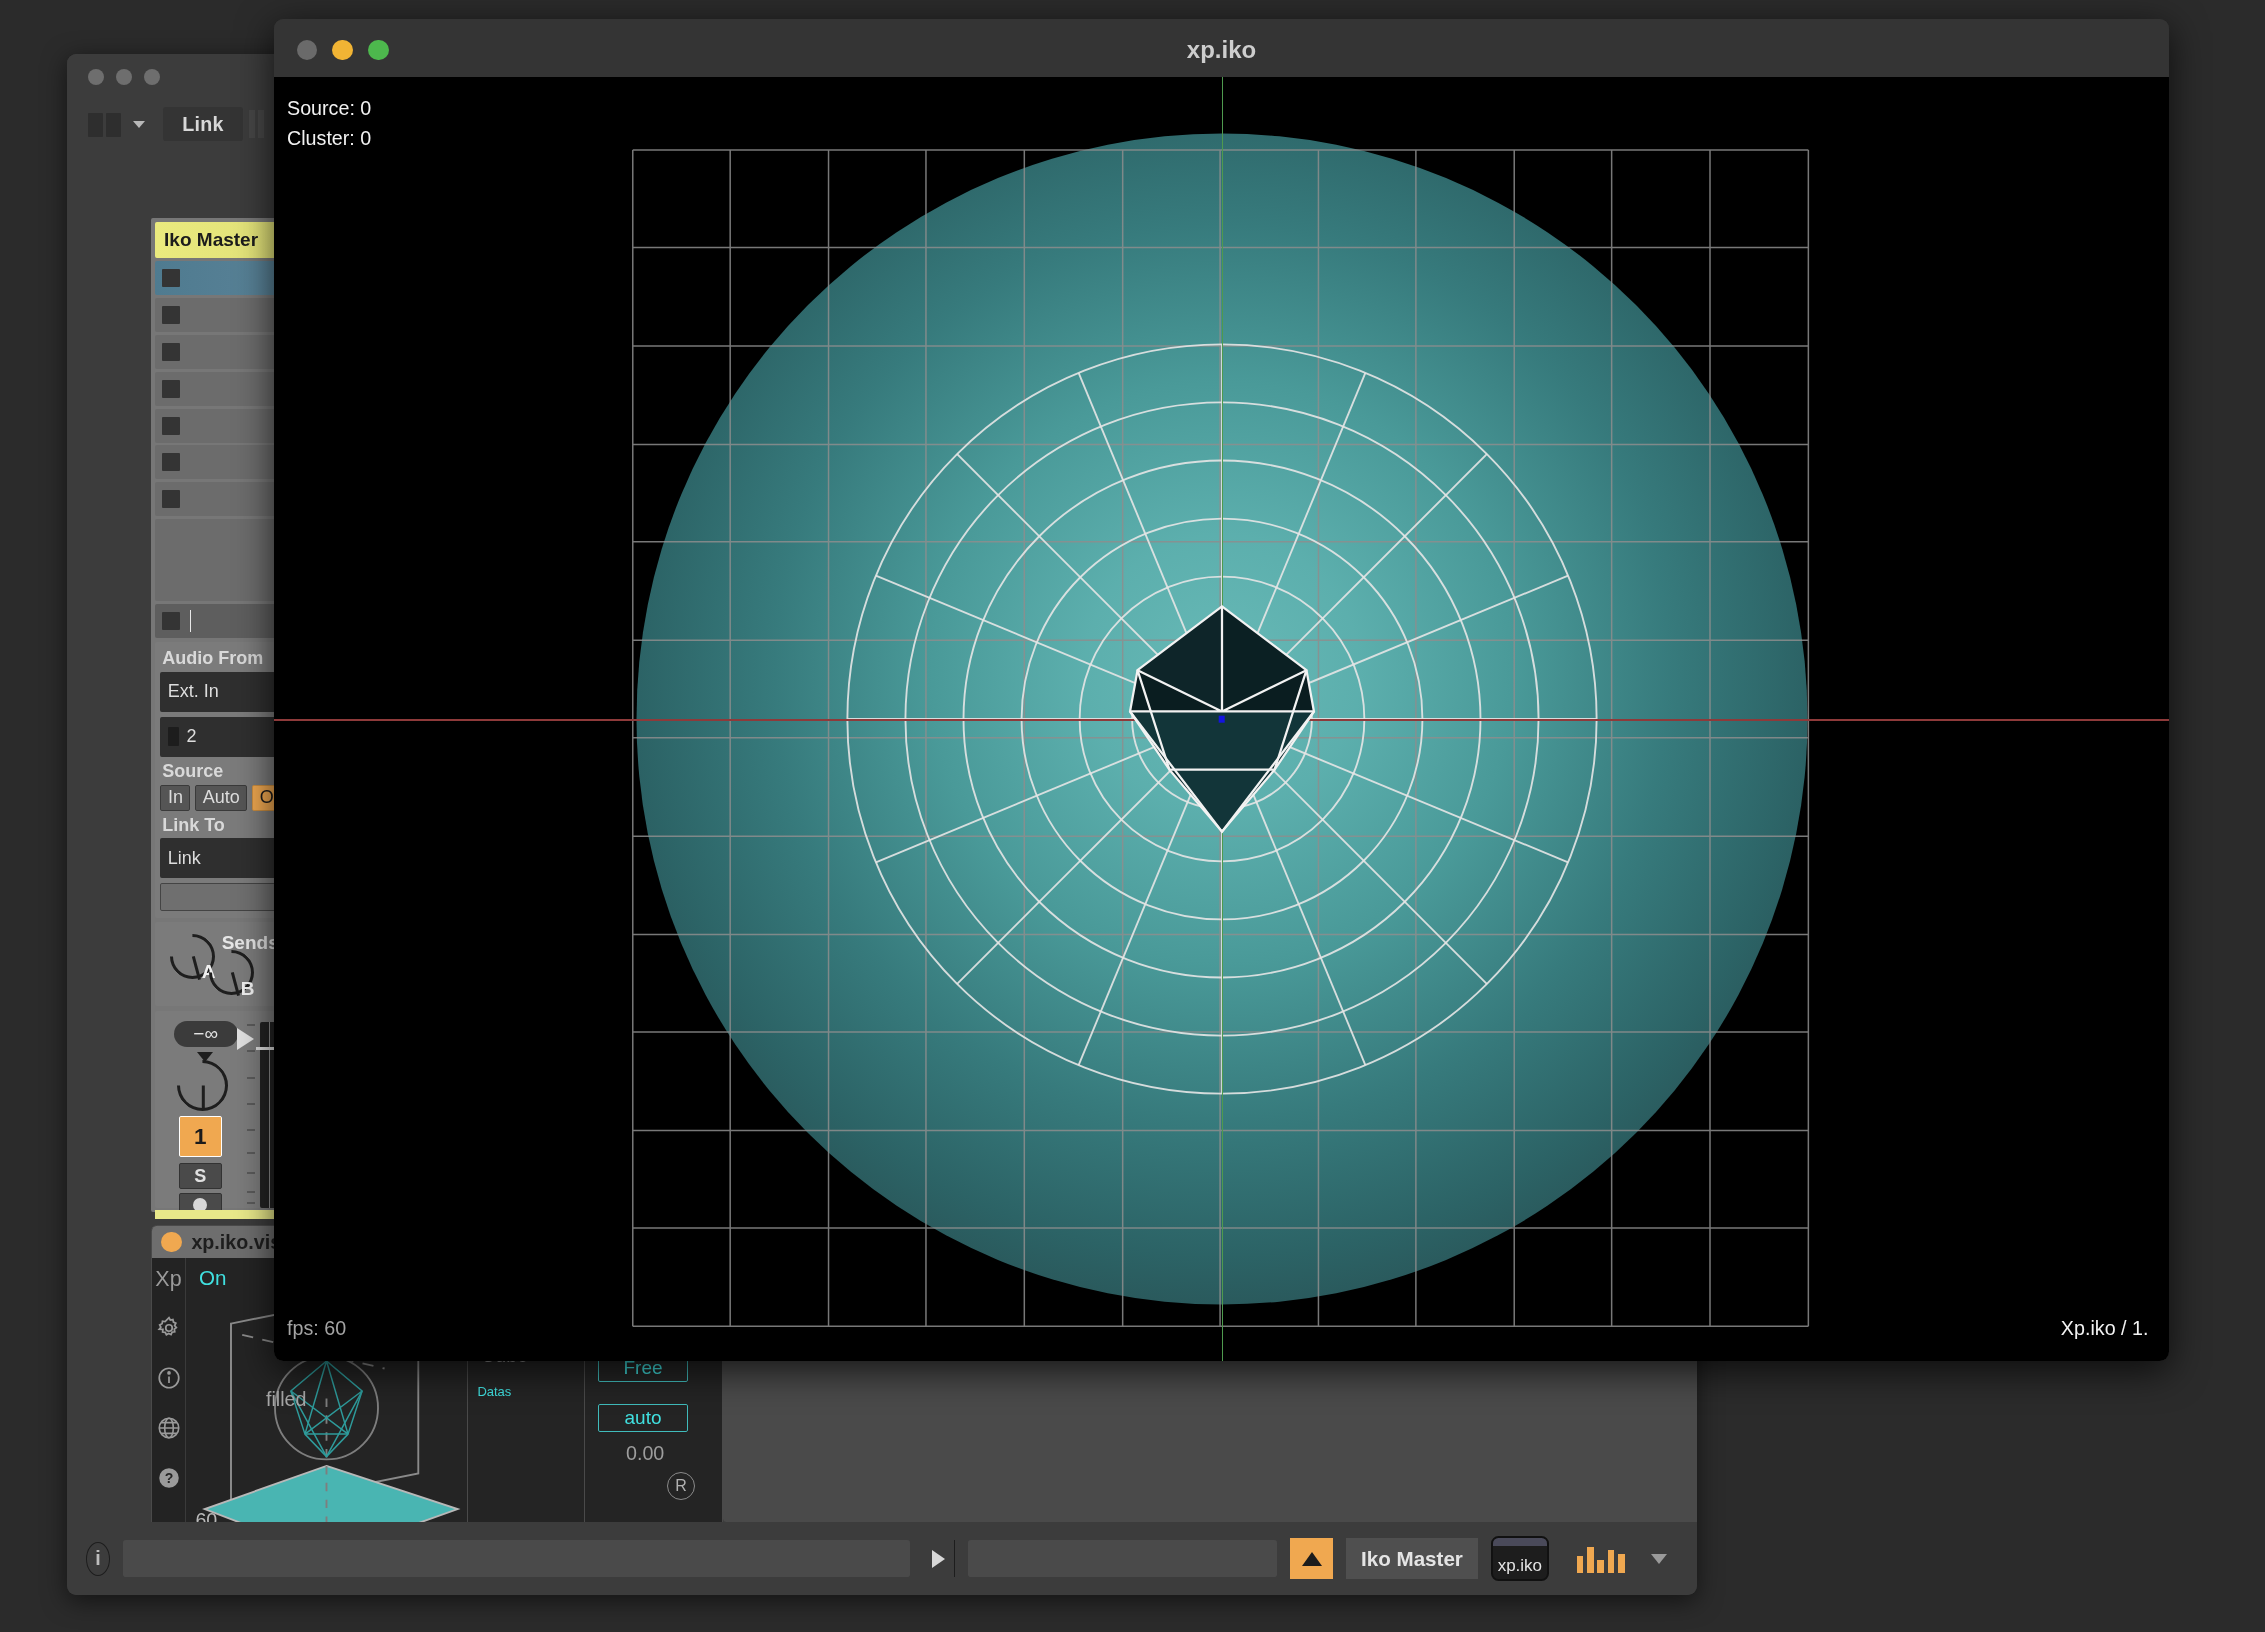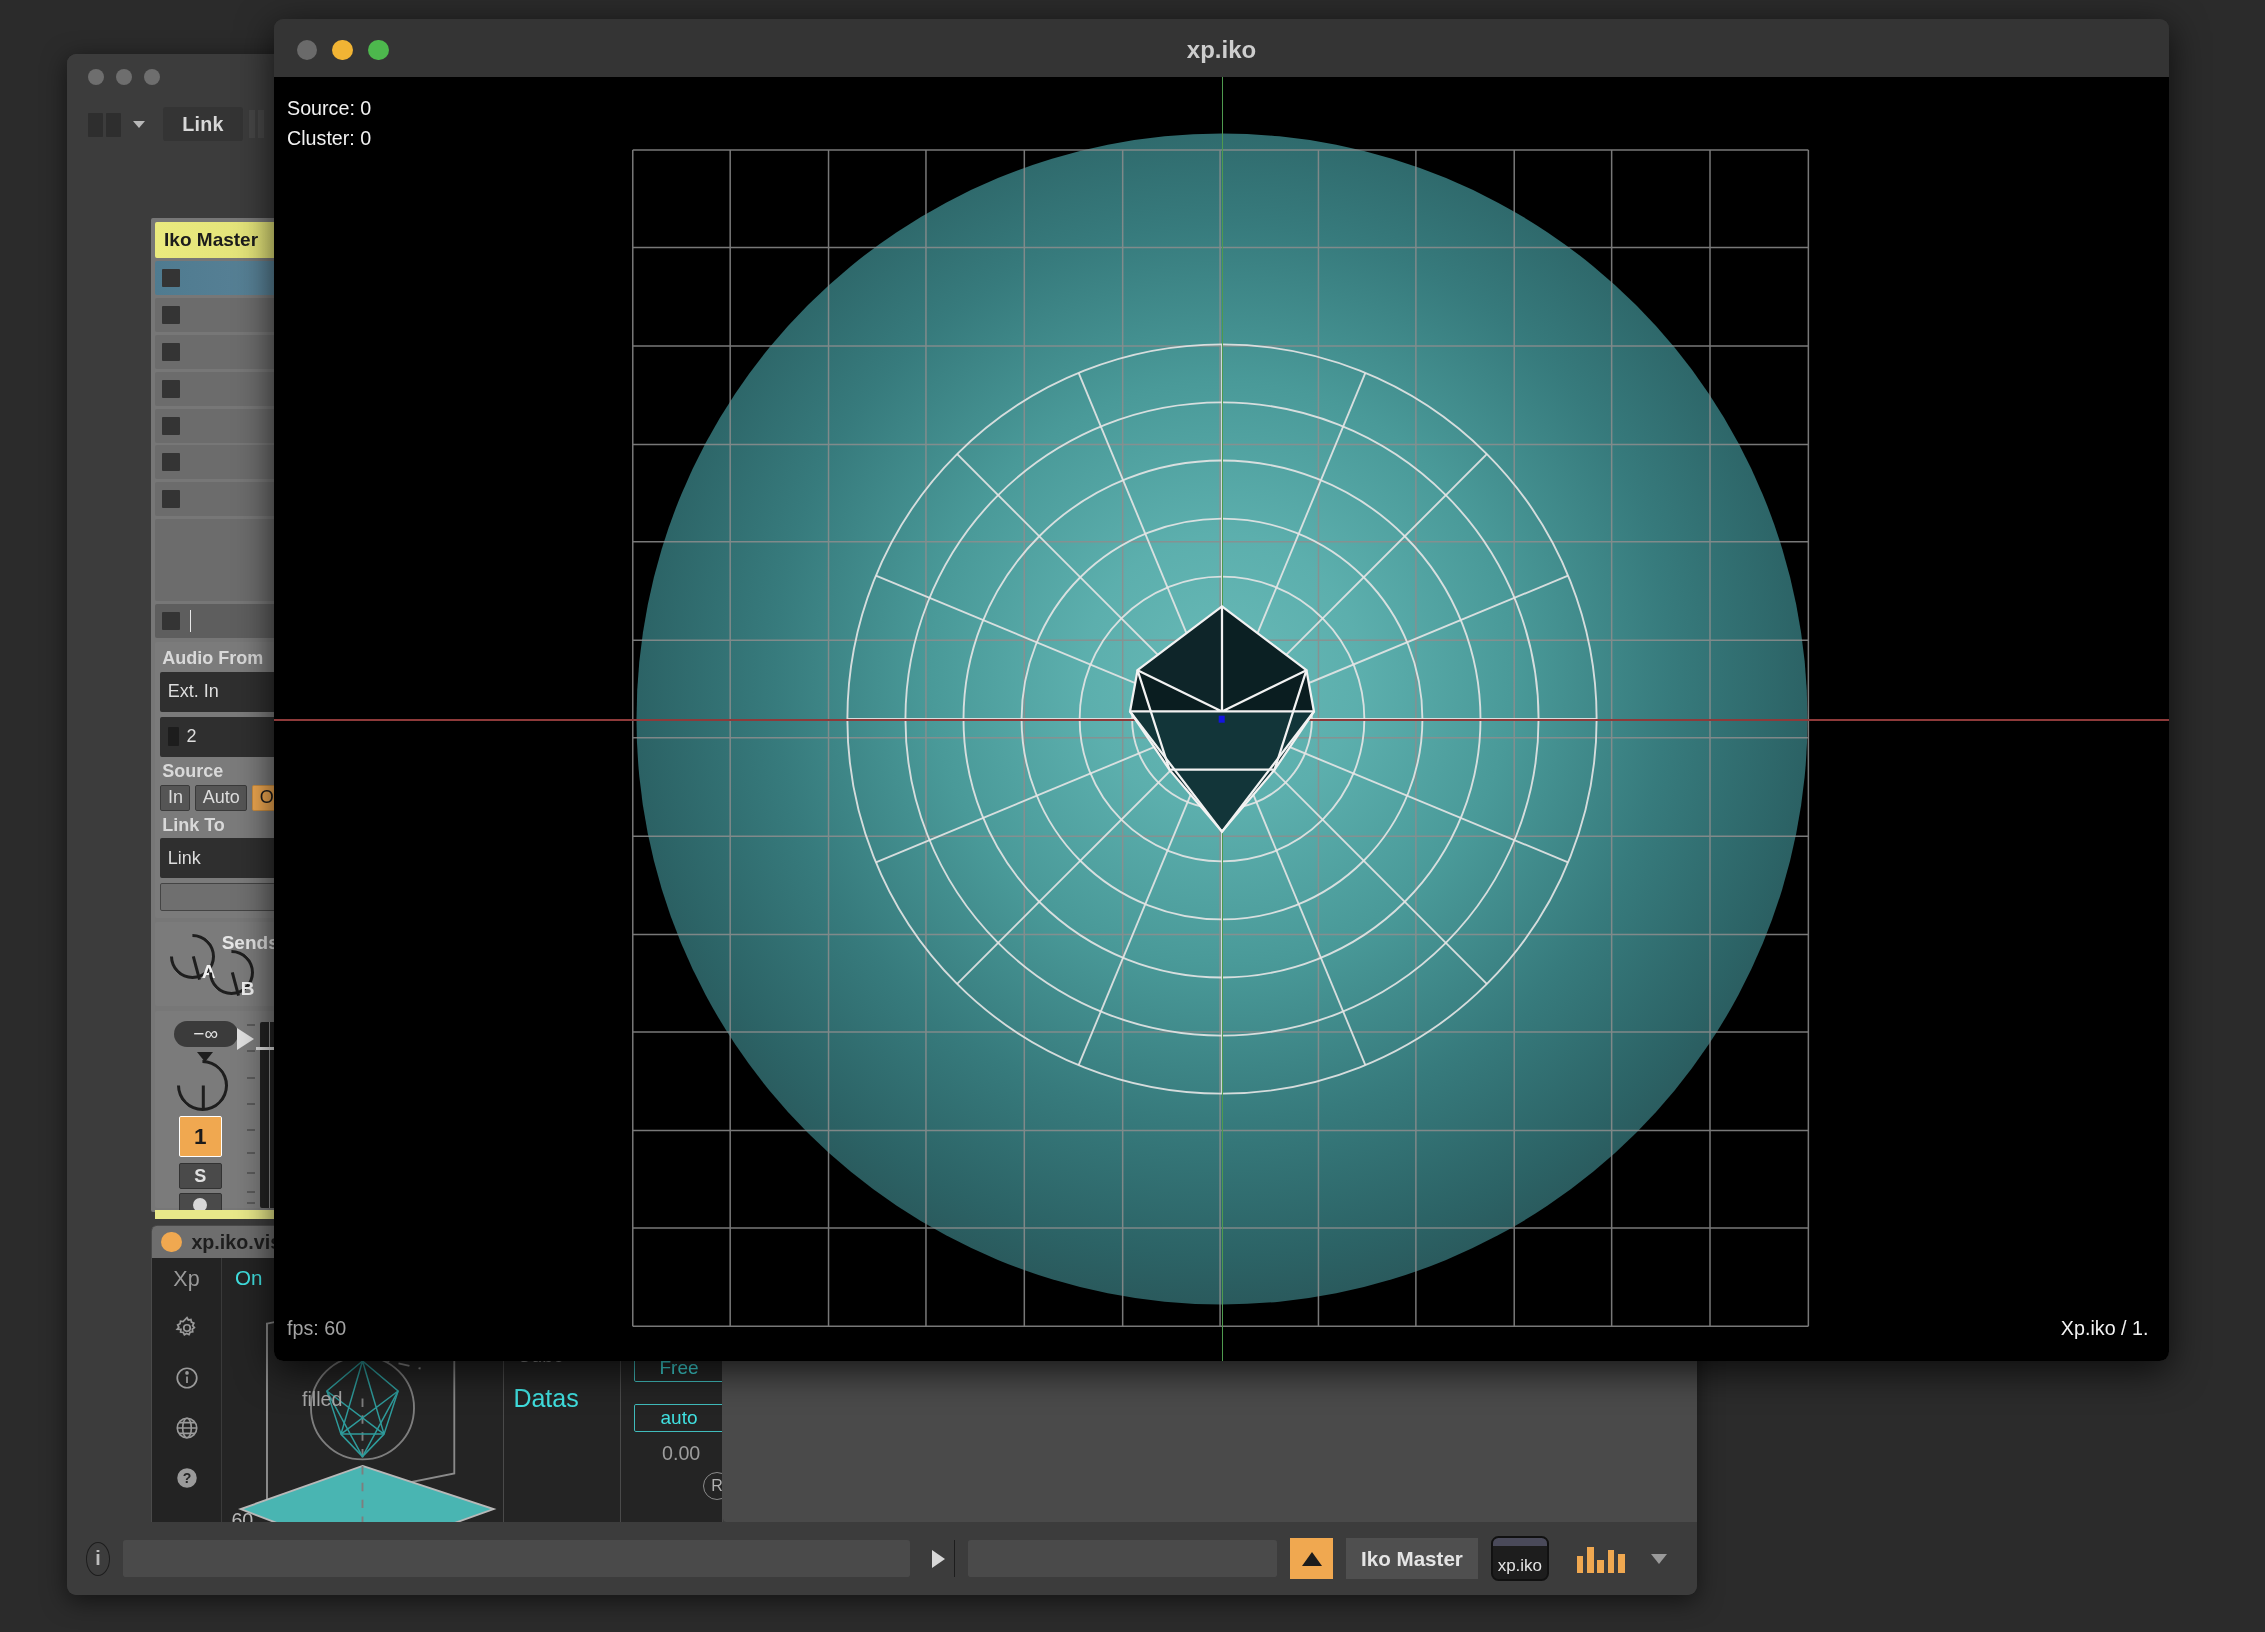--- a/index.html
+++ b/index.html
@@ -193,42 +193,42 @@
     overflow: hidden;
   }
   #device-header {
     height: 32px; background: #6e6e6e; display: flex; align-items: center; padding-left: 9.4px; gap: 9.4px;
   }
   #device-led { width: 20.6px; height: 20.6px; border-radius: 50%; background: #f0a850; }
   #device-title { color: #1e1e1e; font-size: 19.7px; font-weight: bold; }
   #device-hand { font-size: 20.6px; color: #3a3aa8; }
   #device-body { position: relative; height: 311px; background: #242424; display: flex; }
   #device-sidebar {
-    width: 70px; background: #232323; display: flex; flex-direction: column;
+    width: 34px; background: #232323; display: flex; flex-direction: column;
     align-items: center; padding-top: 11.2px; gap: 24px; border-right: 0.9px solid #3a3a3a;
   }
   #device-sidebar .side-icon { color: #9a9a9a; font-size: 21.5px; line-height: 1; }
   .side-svg { display: block; }
   #device-main { position: relative; flex: 1; }
 
   #on-label { position: absolute; left: 13px; top: 7.5px; color: #40e0e0; font-size: 20.6px; font-weight: normal; }
   #filled-label { position: absolute; left: 80px; top: 130px; color: #a8a8a8; font-size: 19.7px; }
   #sixty-label { position: absolute; left: 9.4px; top: 251px; color: #b9b9b9; font-size: 19.7px; }
   #sml-row { position: absolute; left: 7.5px; top: 277px; display: flex; gap: 13px; }
   #sml-row span { font-size: 19.7px; }
   .sml-s { color: #8a8a8a; }
   .sml-m { color: #40e0e0; font-weight: bold; }
   .sml-l { color: #8a8a8a; }
 
   #col-cube {
     position: absolute; left: 281px; top: 0; width: 117px; height: 311px;
     border-left: 0.9px solid #4a4a4a;
   }
   #cube-label { position: absolute; left: 13px; top: 86px; color: #8f8f8f; font-size: 19.7px; }
-  #datas-label { position: absolute; left: 9.4px; top: 126px; color: #40e0e0; font-size: 25px; }
+  #datas-label { position: absolute; left: 9.4px; top: 126px; color: #40e0e0; font-size: 13px; }
   #floor-row { position: absolute; left: 9.4px; bottom: 11.2px; color: #40e0e0; font-size: 19.7px; display: flex; gap: 9.4px; }
 
   #col-cam {
     position: absolute; left: 398px; top: 0; width: 120px; height: 311px;
     border-left: 0.9px solid #4a4a4a;
   }
   .cam-btn {
     position: absolute; left: 13px; width: 90px; height: 28px;
     display: flex; align-items: center; justify-content: center;
     font-size: 19px; border-radius: 1.9px;

